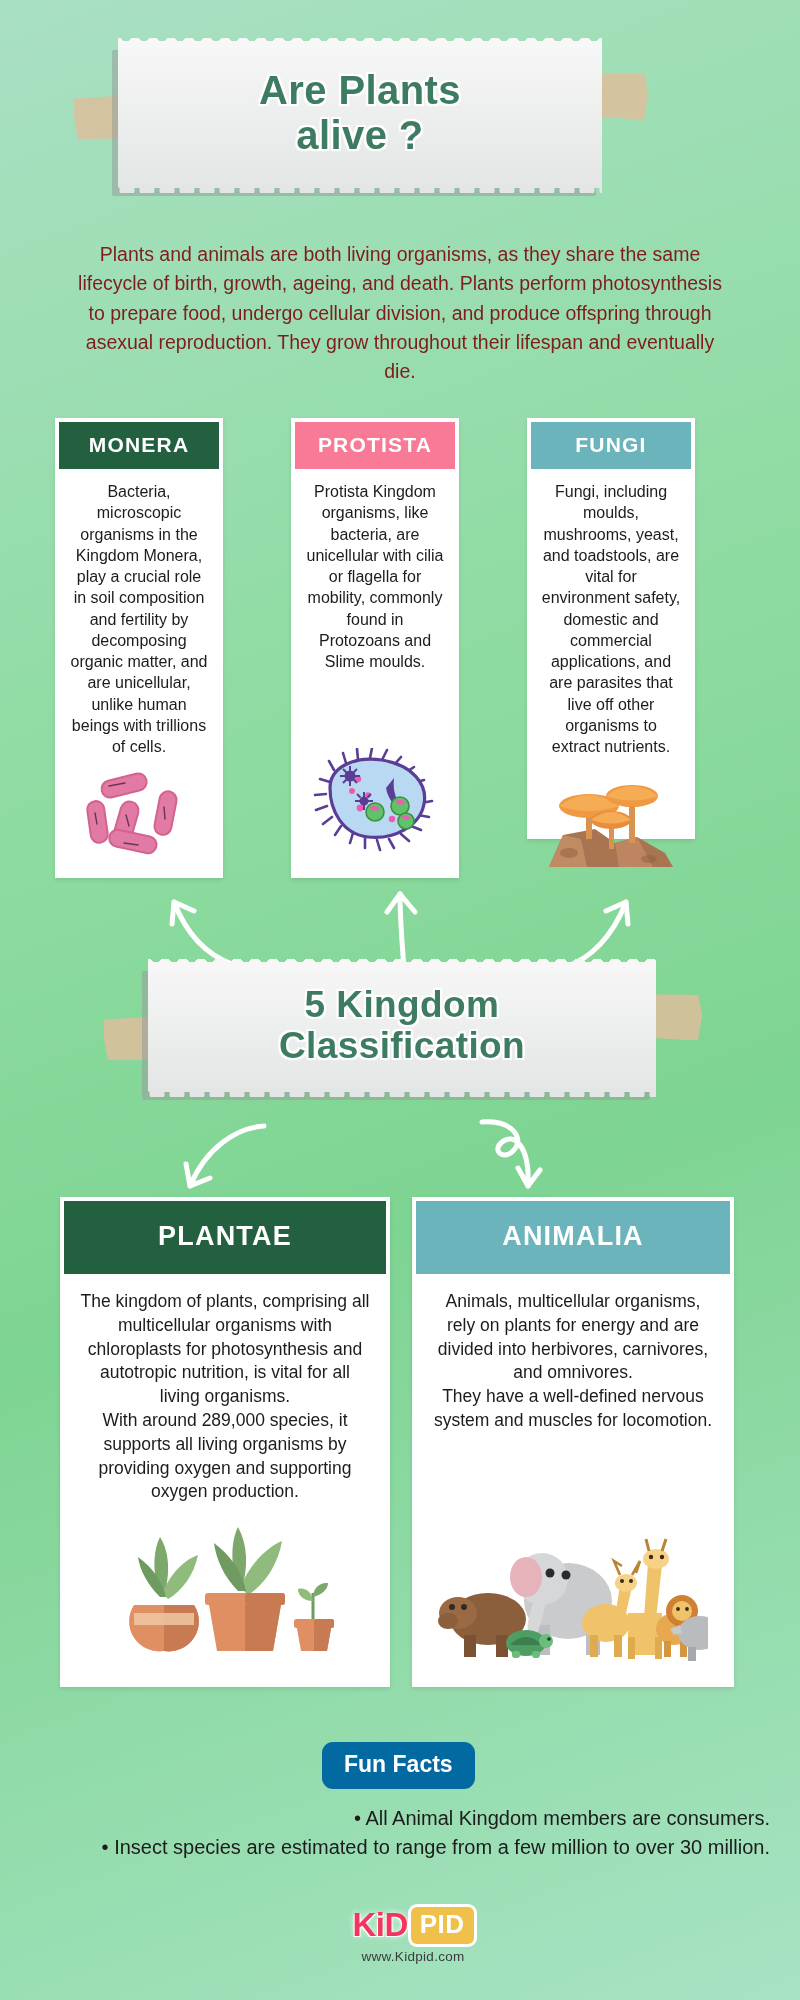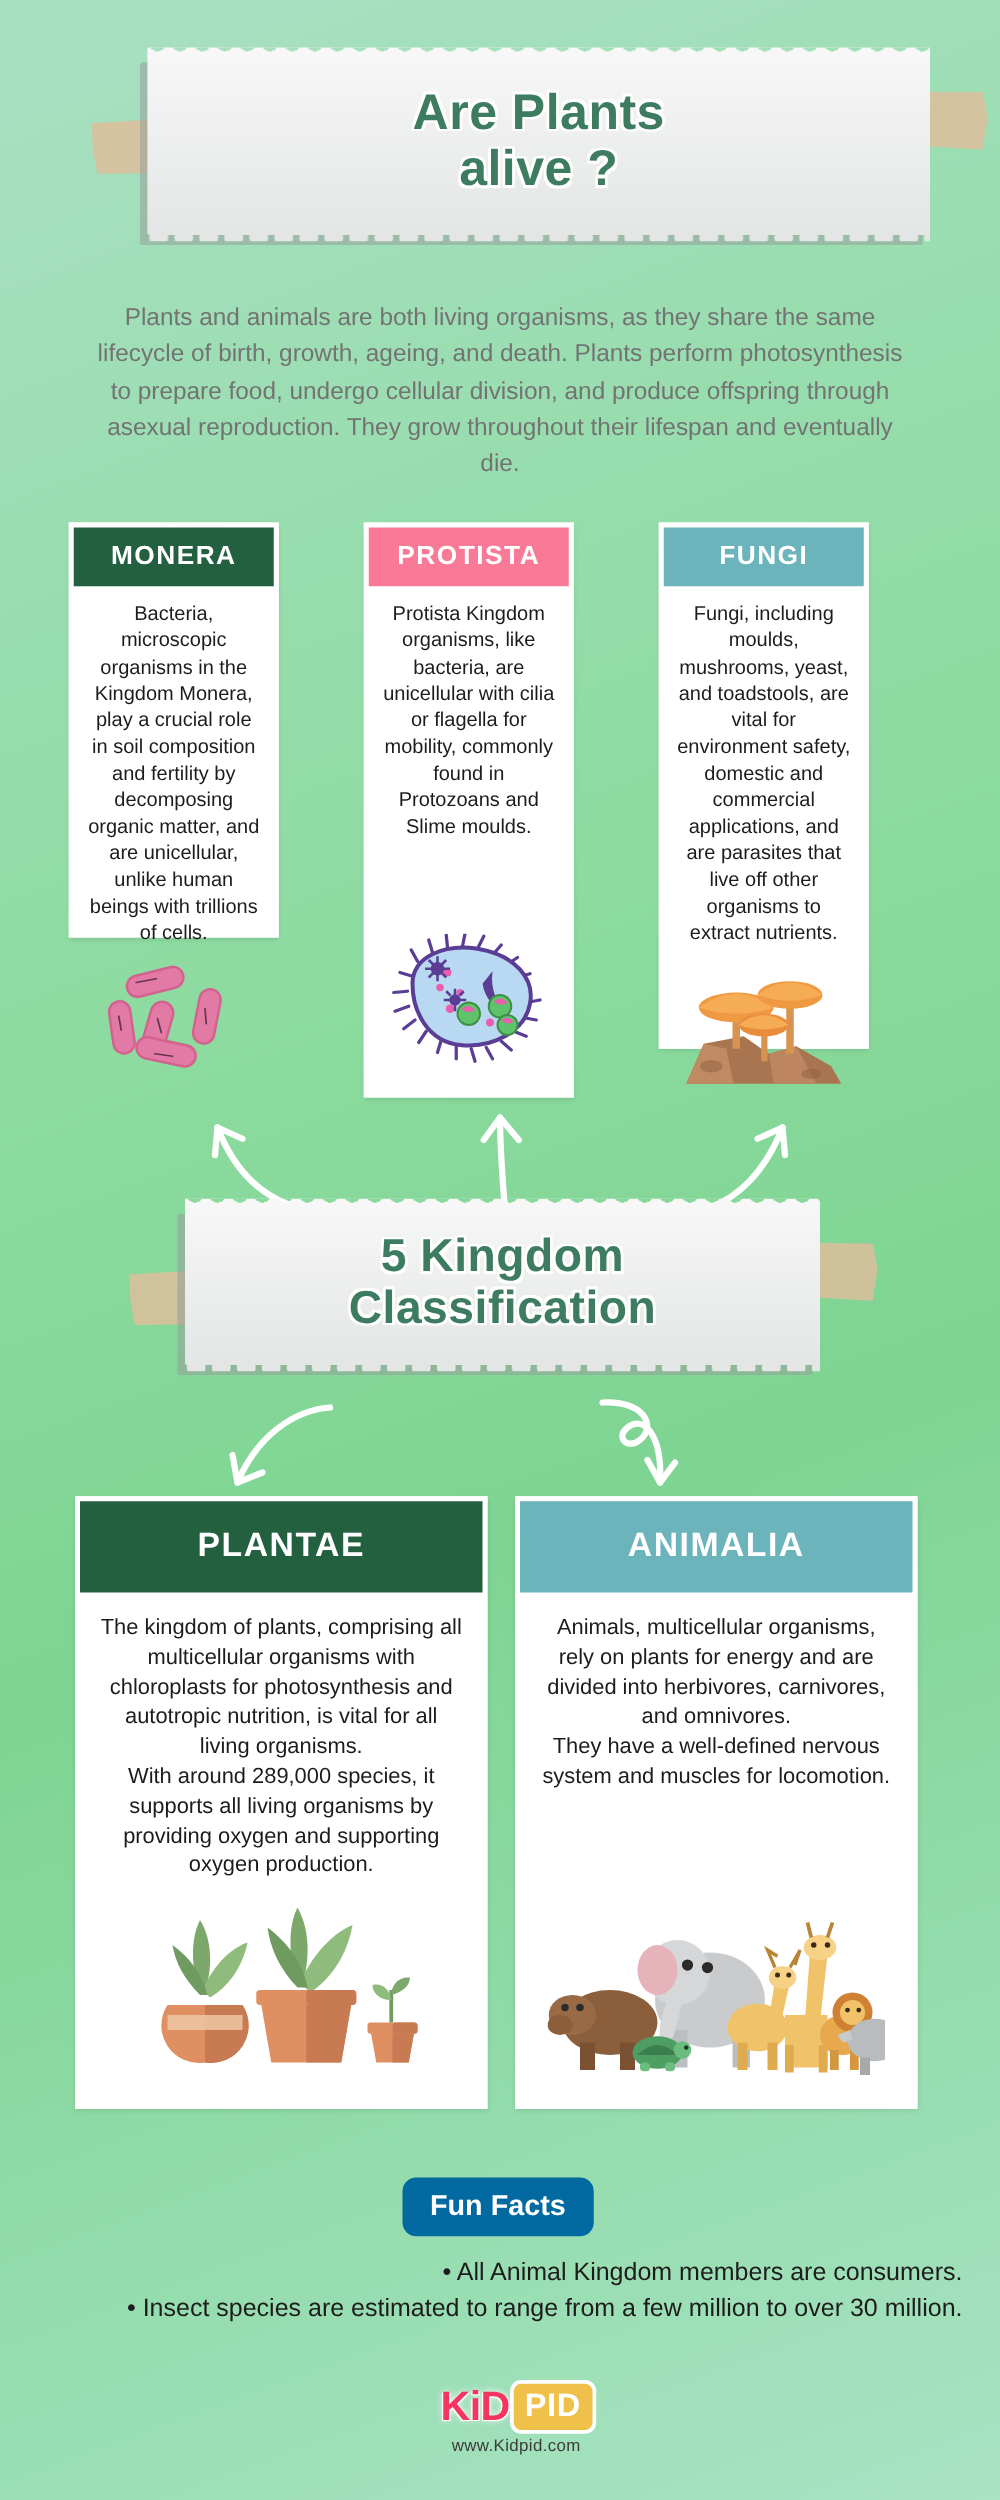--- a/index.html
+++ b/index.html
@@ -40,54 +40,54 @@
   .tape.left  { left:-44px; top:52px; transform: rotate(-2deg); }
   .tape.right { right:-46px; top:30px; transform: rotate(2deg); }
 
   .banner-title {
     position: relative; z-index: 3; text-align:center;
     color:#3e7c62; font-weight: 800; letter-spacing:.4px;
     text-shadow: 0 0 4px #fff, 2px 2px 0 #fff, -2px 2px 0 #fff, 2px -2px 0 #fff, -2px -2px 0 #fff;
   }
 
   
-  #header-banner-wrap { left:118px; top:42px; width:626px; }
+  #header-banner-wrap { left:118px; top:42px; width:484px; }
   #header-banner-wrap .paper { padding:26px 20px 30px; min-height:130px;
      display:flex; align-items:center; justify-content:center; }
   #header-banner-wrap .banner-title { font-size:40px; line-height:1.12; }
 
   
   #mid-banner-wrap { left:148px; top:963px; width:508px; }
   #mid-banner-wrap .paper { padding:22px 18px 26px; min-height:118px;
      display:flex; align-items:center; justify-content:center; }
   #mid-banner-wrap .banner-title { font-size:37px; line-height:1.1; }
 
   
   #intro {
     position:absolute; left:74px; top:240px; width:652px;
-    text-align:center; font-size:19.5px; line-height:1.5; color:#737373;
+    text-align:center; font-size:19.5px; line-height:1.5; color:#7f1d1d;
   }
 
   
   .card {
     position:absolute; background:#fff; border:4px solid #fff;
     box-shadow: 0 2px 4px rgba(0,0,0,.10);
     display:flex; flex-direction:column;
   }
   .card-head {
     text-align:center; color:#fff; font-weight:800; letter-spacing:1.2px;
     padding:11px 4px 12px;
   }
   .card-body {
     flex:1; text-align:center; color:#1c1c1c; padding:12px 10px 6px;
   }
   .card-art { text-align:center; padding:4px 6px 12px; }
 
   
-  #card-monera   { left:55px;  top:418px;  width:168px; height:332px; }
+  #card-monera   { left:55px;  top:418px;  width:168px; height:460px; }
   #card-protista { left:291px; top:418px;  width:168px; height:460px; }
   #card-fungi    { left:527px; top:418px;  width:168px; height:421px; }
   #card-monera .card-head, #card-protista .card-head, #card-fungi .card-head { font-size:21px; }
   #card-monera .card-body, #card-protista .card-body, #card-fungi .card-body {
     font-size:16px; line-height:1.33;
   }
 
   
   #card-plantae  { left:60px;  top:1197px; width:330px; height:490px; }
   #card-animalia { left:412px; top:1197px; width:322px; height:490px; }

